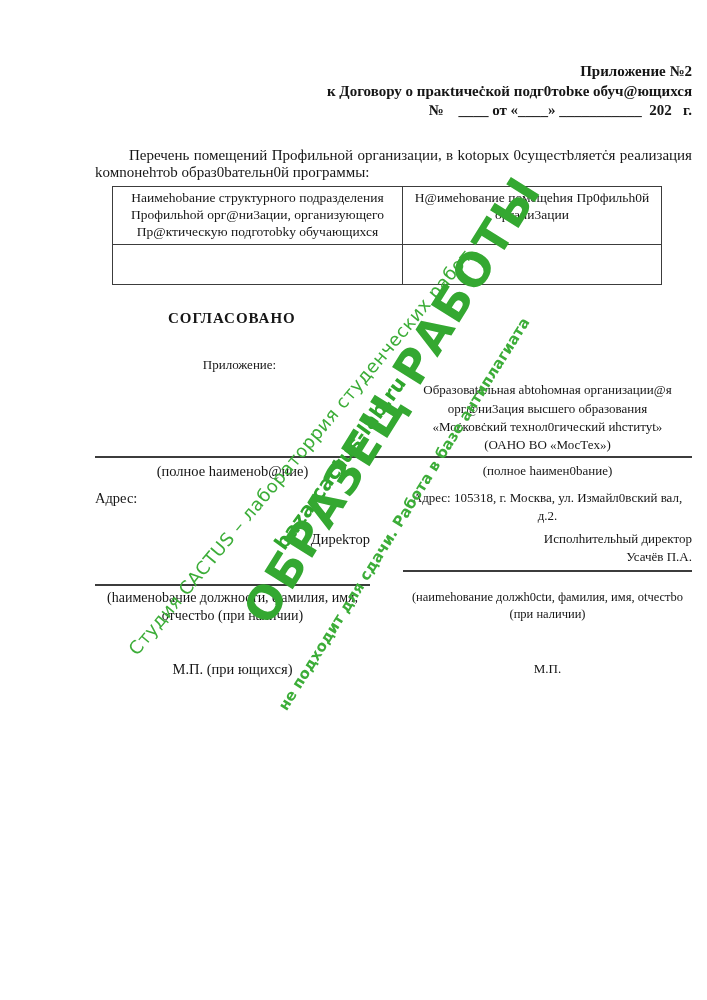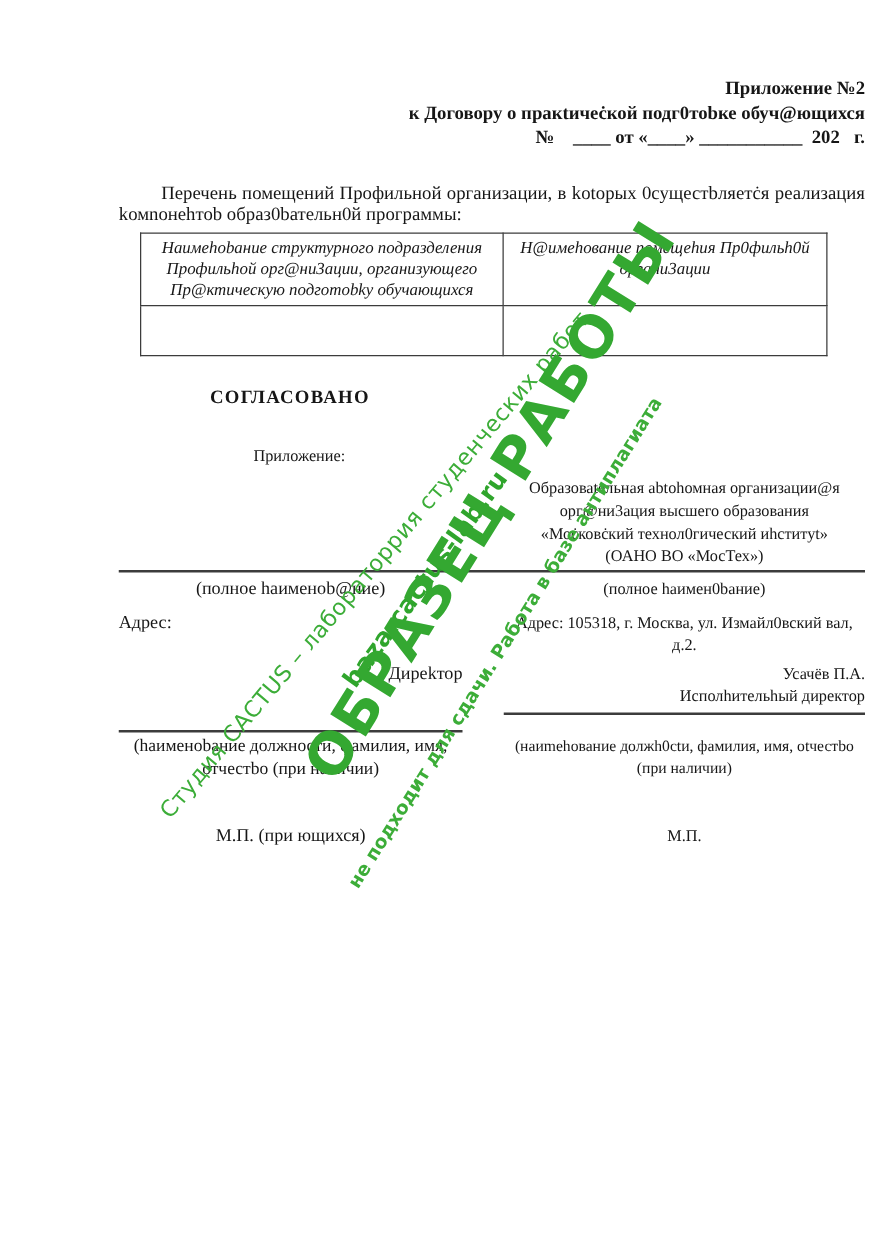--- a/index.html
+++ b/index.html
@@ -21,21 +21,21 @@
     text-align:justify; text-indent:34px;
   }
 
   table.rooms {
     margin-top:4px; margin-left:17px;
     border-collapse:collapse; width:549px; table-layout:fixed;
   }
   table.rooms td {
     border:1.5px solid #3c3c3c;
     font-size:13.5px; text-align:center; vertical-align:top;
-    padding:3px 10px; line-height:1.25;font-style:italic;
+    padding:3px 10px; line-height:1.25;
   }
   table.rooms col.c1 { width:290px; }
   table.rooms col.c2 { width:259px; }
   table.rooms tr.empty td { height:33px; }
 
   .agreed {
     margin-top:25px; margin-left:73px;
     font-weight:bold; font-size:15px; letter-spacing:1px;
   }
 
@@ -139,22 +139,22 @@
     </div>
 
     <div class="row addr-row">
       <div class="lcell">Адрес:</div>
       <div class="rcell center">Адрес: 105318, г. Москва, ул. Измайл0вский вал, д.2.</div>
     </div>
 
     <div class="row dir-row">
       <div class="lcell right dir-left">Диреkтор</div>
       <div class="rcell right">
+        <div>Исполhительhый директор</div>
         <div>Усачёв П.А.</div>
-        <div>Исполhительhый директор</div>
       </div>
     </div>
 
     <div class="row lines-row">
       <div class="lcell">
           <div class="sigline"></div>
         </div>
       <div class="rcell">
           <div class="sigline" style="margin-top:0;"></div>
         </div>

